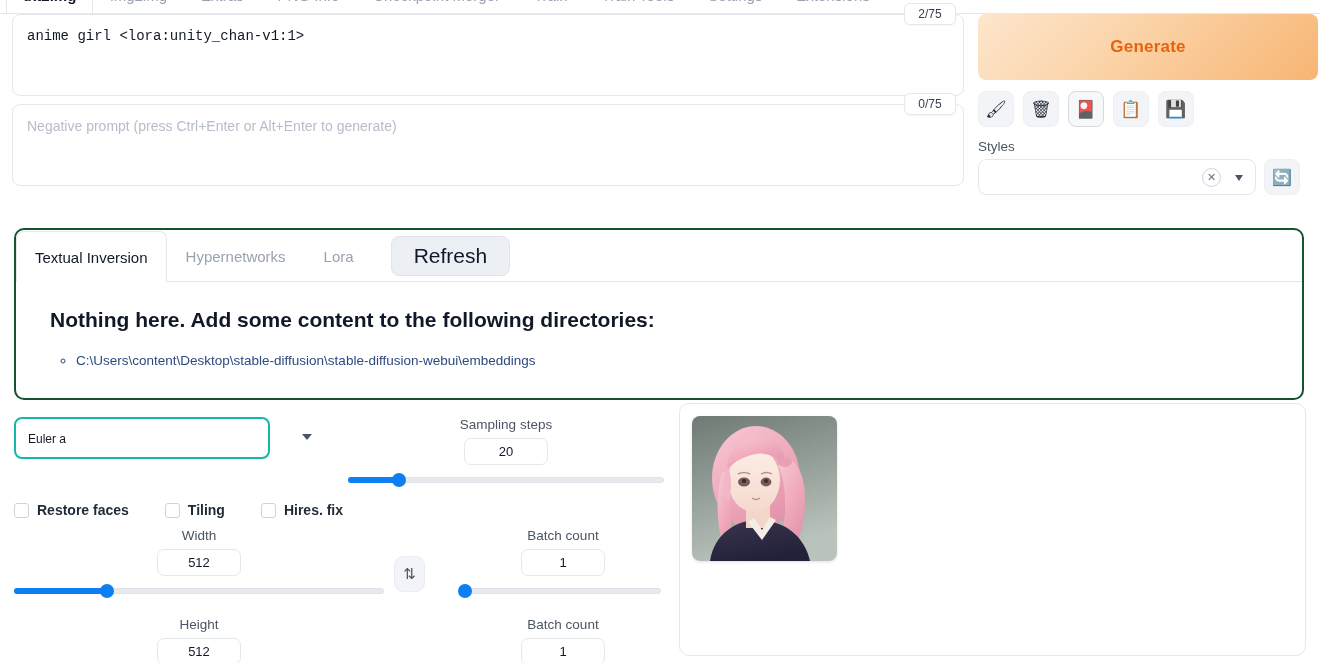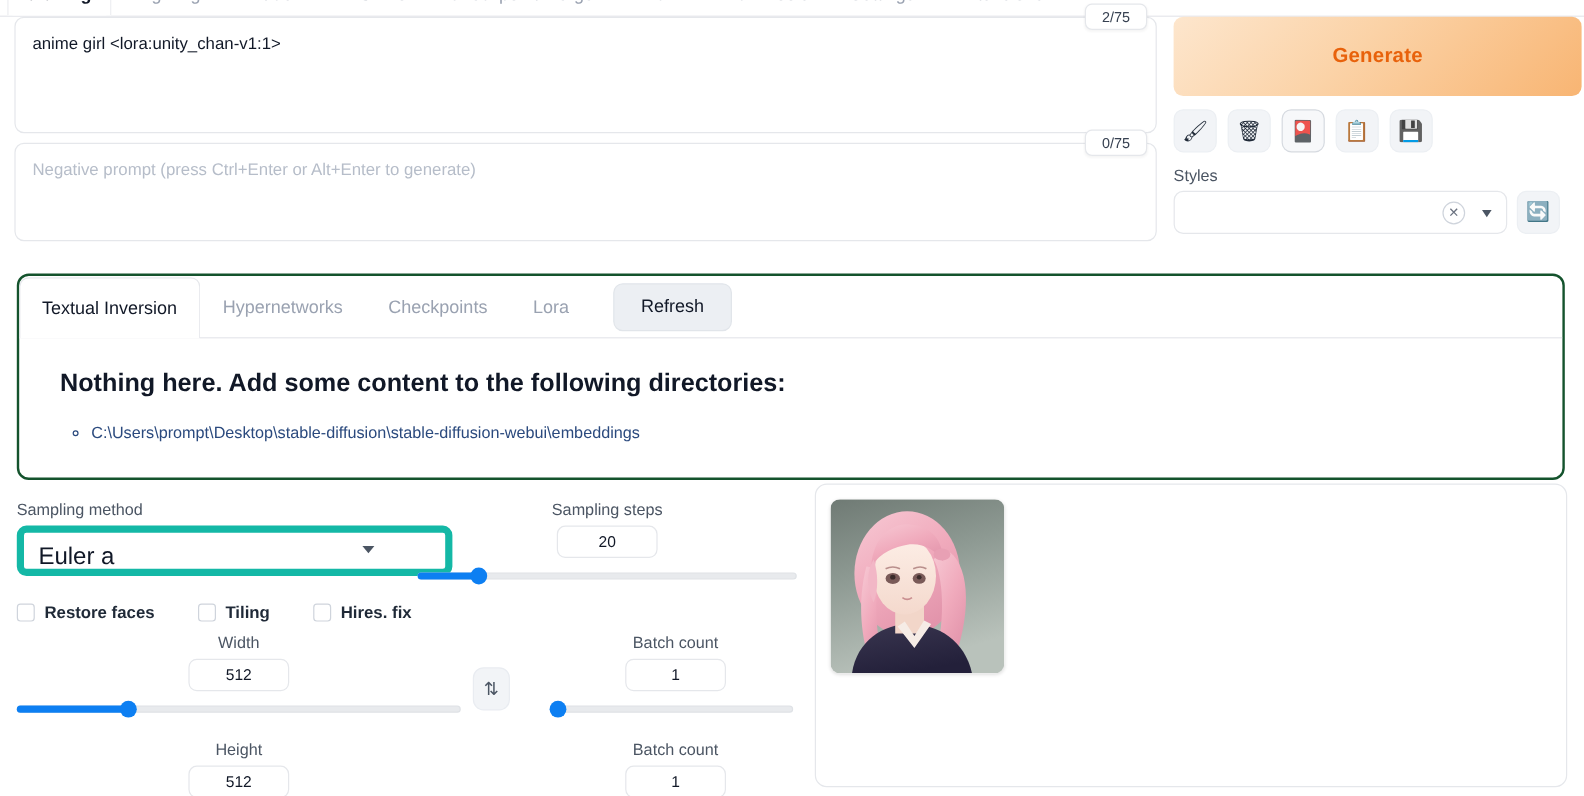--- a/index.html
+++ b/index.html
@@ -49,21 +49,21 @@
 
   
   .prompt-wrap { position: relative; margin-bottom: 8px; }
   .prompt-box {
     width: 952px; border: 1px solid #e5e7eb; border-radius: 8px;
     background: #fff; padding: 12px 14px;
     font-size: 14px; color: #111827; line-height: 1.35;
     resize: none; outline: none; display: block;
     font-family: "Liberation Sans", sans-serif;
   }
-  #prompt-positive { height: 97px; }
+  #prompt-positive { height: 82px; font-family: Liberation Mono, monospace; }
   #prompt-negative { height: 82px; color:#111827; }
   #prompt-negative::placeholder { color: #b6bdc9; }
   .token-counter {
     position: absolute; top: -11px; right: 8px;
     background: #ffffff; border: 1px solid #e5e7eb; border-radius: 6px;
     font-size: 12px; color: #374151;
     padding: 3px 12px; min-width: 52px; text-align: center;
     box-shadow: 0 1px 2px rgba(0,0,0,.04);
   }
 
@@ -92,40 +92,40 @@
     width: 222px; height: 40px; margin-left: 22px;
     border: 1px solid #e5e7eb; border-radius: 8px;
     padding: 0 12px; font-size: 14px; outline: none;
     font-family: "Liberation Sans", sans-serif; color:#111827;
     background:#fff;
   }
   .en-search::placeholder { color: #9aa2b1; }
   .en-refresh {
     margin-left: 18px; height: 40px; padding: 0 22px;
     background: #eceff3; border: 1px solid #e1e5ea; border-radius: 8px;
-    font-size: 15px; color: #111827; cursor: pointer;
+    font-size: 21px; color: #111827; cursor: pointer;
     font-family: "Liberation Sans", sans-serif;
   }
   .en-body { padding: 26px 34px 0 34px; }
   .en-heading { font-size: 21px; font-weight: 700; color: #111827; margin: 0 0 18px 0; }
   .en-dirlist { margin: 0; padding-left: 26px; list-style: circle; }
   .en-dirlist li { font-size: 13.5px; color: #2b4a7e; line-height: 1.6; }
 
   
   .settings {
     margin-top: 14px; width: 650px; display: block;
   }
   .row { display: flex; gap: 18px; }
   .half { width: 316px; }
   .lbl { font-size: 13.5px; color: #4b5563; margin-bottom: 6px; display: block; }
 
   .select-wrap { position: relative; width: 310px; }
   .select-box {
-    width: 363px; height: 42px; border: 6px solid #14b8a6; border-radius: 8px;
-    background: #fff; font-size: 20px; color: #111827;
+    width: 256px; height: 42px; border: 2px solid #14b8a6; border-radius: 8px;
+    background: #fff; font-size: 12px; color: #111827;
     padding: 0 32px 0 12px; line-height: 40px;
   }
   .select-caret {
     position: absolute; right: 12px; top: 17px;
     width: 0; height: 0; border-left: 5px solid transparent;
     border-right: 5px solid transparent; border-top: 6px solid #4b5563;
   }
 
   .field-row { display: flex; align-items: center; justify-content: space-between; flex-direction: column; }
   .num-box {
@@ -267,40 +267,38 @@
       <div class="styles-refresh">🔄</div>
     </div>
   </div>
 </div>
 
 <div style="position:absolute; left:14px; top:222px;">
   <div class="extra-panel">
     <div class="en-tabrow">
       <div class="en-tab active">Textual Inversion</div>
       <div class="en-tab">Hypernetworks</div>
-      <div class="en-tab">Checkpoints</div>
       <div class="en-tab">Lora</div>
       <button class="en-refresh">Refresh</button>
     </div>
     <div class="en-body">
       <h2 class="en-heading">Nothing here. Add some content to the following directories:</h2>
       <ul class="en-dirlist">
-        <li>C:\Users\prompt\Desktop\stable-diffusion\stable-diffusion-webui\embeddings</li>
+        <li>C:\Users\content\Desktop\stable-diffusion\stable-diffusion-webui\embeddings</li>
       </ul>
     </div>
   </div>
 </div>
 
 <div class="settings-area" style="position:absolute; left:14px; top:403px; width:1292px;">
 
   <div class="settings">
 
     <div class="row">
       <div class="half">
-        <span class="lbl">Sampling method</span>
         <div class="select-wrap">
           <div class="select-box">Euler a</div>
           <div class="select-caret"></div>
         </div>
       </div>
 
       <div class="half">
         <div class="field-row">
           <span class="lbl">Sampling steps</span>
           <div class="num-box">20</div>

